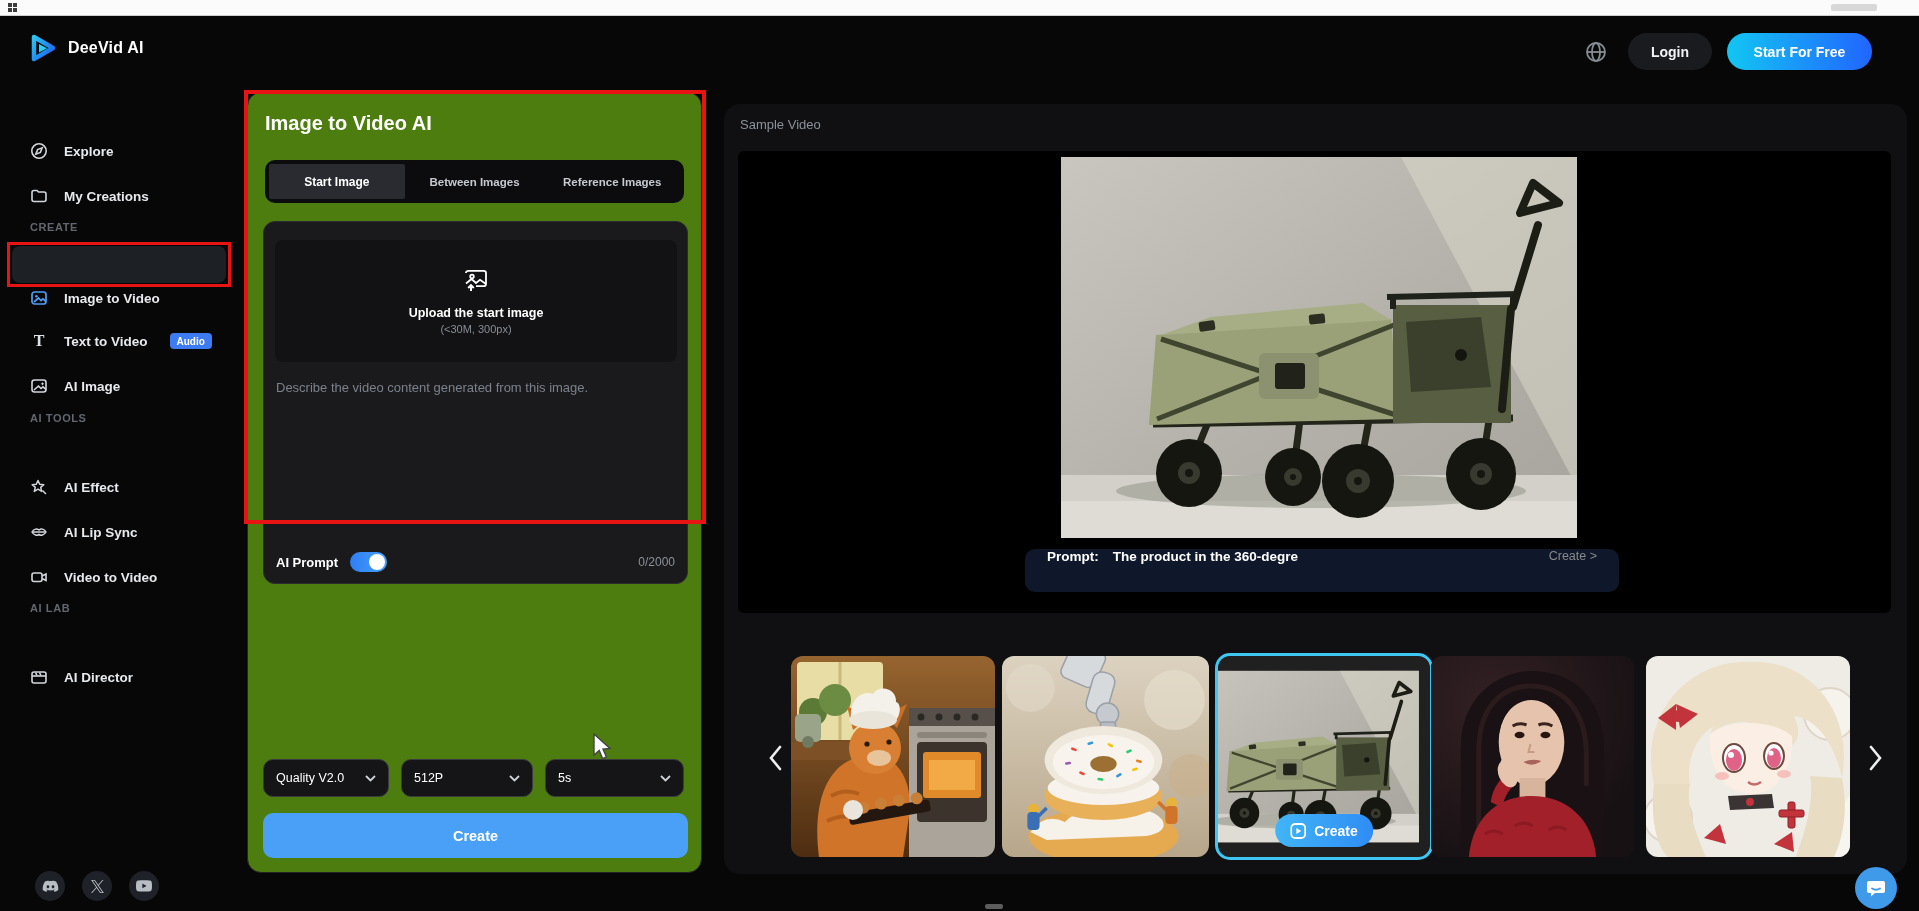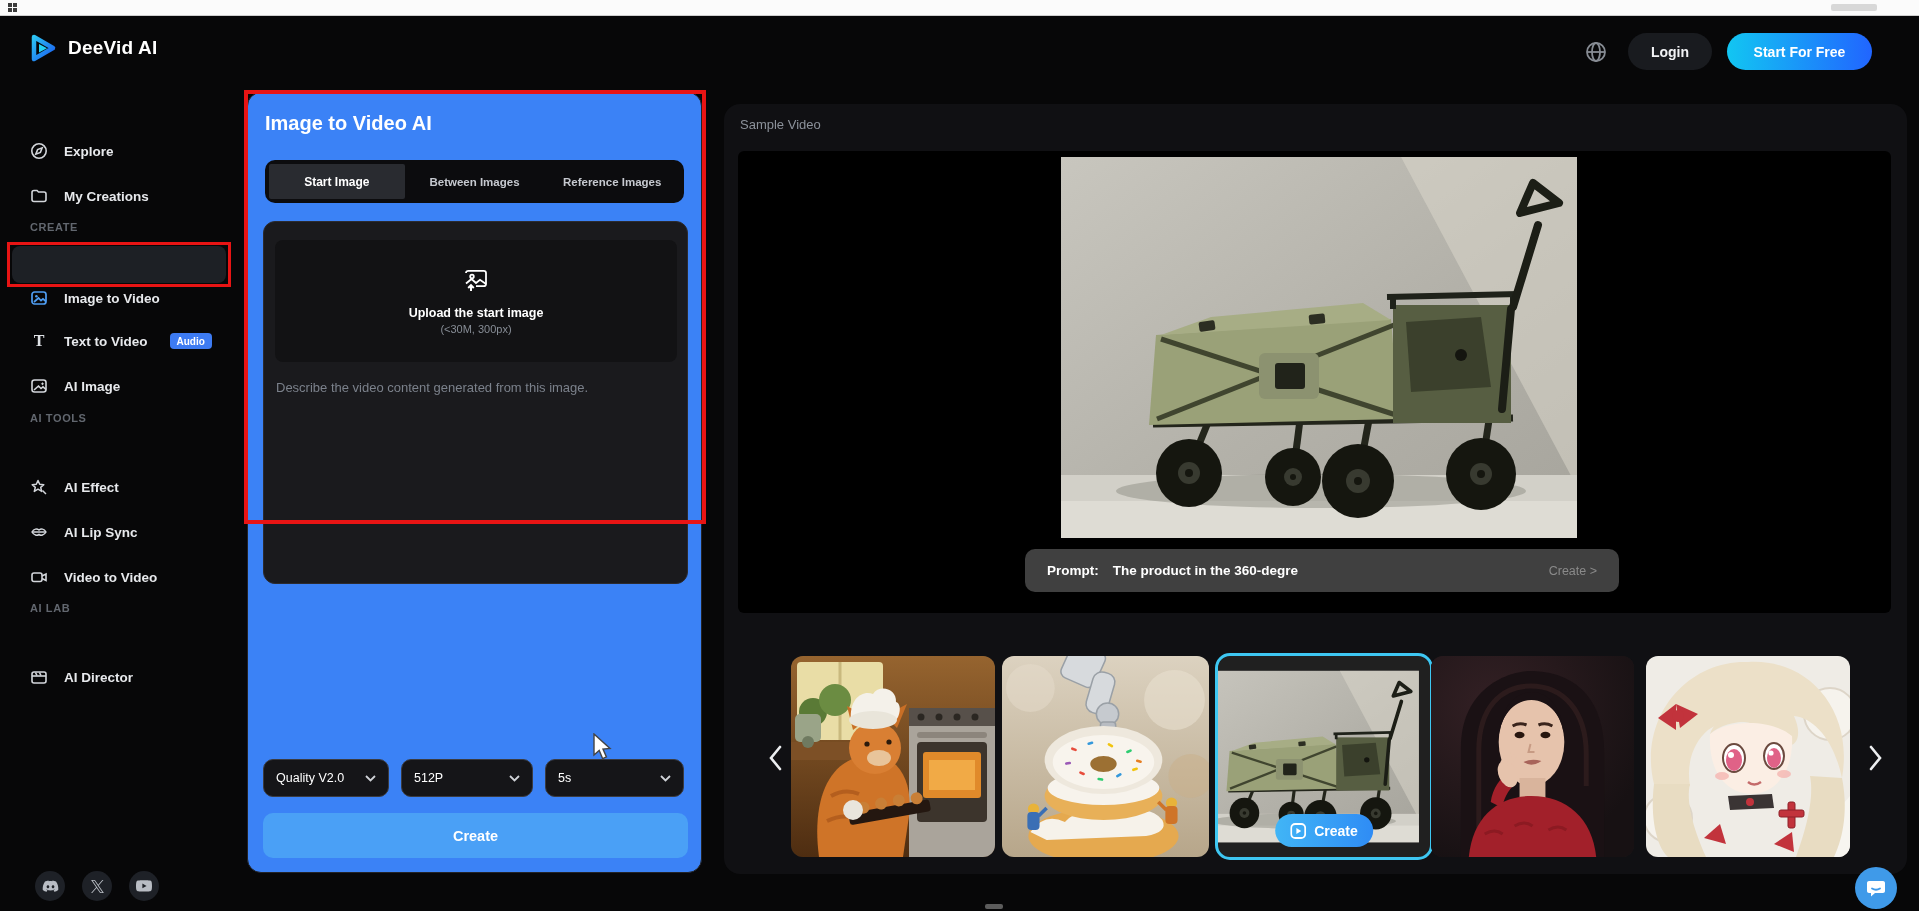--- a/index.html
+++ b/index.html
@@ -12,41 +12,41 @@
   .strip-grid { position:absolute; left:8px; top:3px; width:9px; height:9px;
     background:
       linear-gradient(#3c3c3c,#3c3c3c) 0 0/4px 4px no-repeat,
       linear-gradient(#3c3c3c,#3c3c3c) 5px 0/4px 4px no-repeat,
       linear-gradient(#3c3c3c,#3c3c3c) 0 5px/4px 4px no-repeat,
       linear-gradient(#3c3c3c,#3c3c3c) 5px 5px/4px 4px no-repeat; }
   .strip-right { position:absolute; right:42px; top:4px; width:46px; height:7px; background:#d8d8d8; border-radius:2px; }
 
   
   .logo { position:absolute; left:28px; top:33px; display:flex; align-items:center; gap:10px; cursor:pointer; }
-  .brand { color:#fff; font-size:19px; font-weight:800; letter-spacing:.2px; }
+  .brand { color:#fff; font-size:16px; font-weight:800; letter-spacing:.2px; }
   .globe { position:absolute; left:1584px; top:40px; width:24px; height:24px; color:#878c94; cursor:pointer; }
   .btn-login { position:absolute; left:1628px; top:33px; width:84px; height:37px; border-radius:19px;
     background:#191b1f; color:#f2f3f5; font-size:14px; font-weight:700;
     display:flex; align-items:center; justify-content:center; cursor:pointer; }
   .btn-sff { position:absolute; left:1727px; top:33px; width:145px; height:37px; border-radius:19px;
     background:linear-gradient(90deg,#12c6f2,#2165ff); color:#fff; font-size:14px; font-weight:700;
     display:flex; align-items:center; justify-content:center; cursor:pointer; }
 
   
   .nav-row { position:absolute; left:30px; height:30px; display:flex; align-items:center; gap:16px;
     color:#e7e9ec; font-size:13.5px; font-weight:700; cursor:pointer;margin-top:33px; }
   .nav-row svg { flex:0 0 auto; }
   .sec-label { position:absolute; left:30px; color:#62676f; font-size:11px; font-weight:700; letter-spacing:.6px; }
   .nav-active-bg { position:absolute; left:12px; top:246px; width:214px; height:37px; background:#1d2025; border-radius:8px; }
   .badge-audio { background:#3d7bf2; color:#fff; font-size:10px; font-weight:700; padding:2.5px 7px; border-radius:4px; margin-left:6px; }
   .social { position:absolute; top:871px; width:30px; height:30px; border-radius:50%; background:#1e2127;
     display:flex; align-items:center; justify-content:center; color:#b9bdc4; cursor:pointer; }
 
   
-  .composer { position:absolute; left:247px; top:92px; width:455px; height:781px; background:#3b82f6;
+  .composer { position:absolute; left:247px; top:92px; width:455px; height:781px; background:#4d7c0f;
     border:1px solid #232327; border-radius:14px; }
   .composer-title { position:absolute; left:17px; top:19px; color:#fff; font-size:20px; font-weight:800; }
   .tabbar { position:absolute; left:17px; top:67px; width:419px; height:43px; background:#0c0c0e; border-radius:10px;
     display:flex; padding:4px; gap:2px; }
   .tab { flex:1; display:flex; align-items:center; justify-content:center; color:#c6c9cf; font-size:11.5px; font-weight:700;
     border-radius:2px; cursor:pointer; }
   .tab.active { background:#292b30; color:#fff; font-size:12px; }
   .upload-card { position:absolute; left:15px; top:128px; width:425px; height:363px; background:#1a1a1d;
     border:1px solid #2b2b30; border-radius:12px; }
   .upload-well { position:absolute; left:11px; top:18px; width:402px; height:122px; background:#121214; border-radius:8px;
@@ -67,22 +67,22 @@
     padding:0 12px; cursor:pointer; }
   .select svg { color:#cfd2d7; }
   .btn-create { position:absolute; left:15px; top:720px; width:425px; height:45px; border-radius:10px; background:#4aa0f6;
     color:#fff; font-size:14.5px; font-weight:700; display:flex; align-items:center; justify-content:center; cursor:pointer; }
 
   
   .preview { position:absolute; left:724px; top:104px; width:1183px; height:770px; background:#101013; border-radius:16px; }
   .preview-title { position:absolute; left:16px; top:13px; color:#8b919a; font-size:13px; }
   .video-box { position:absolute; left:14px; top:47px; width:1153px; height:462px; background:#000; border-radius:6px; overflow:hidden; cursor:pointer; }
   .video-art { position:absolute; left:323px; top:6px; width:516px; height:381px; }
-  .promptbar { position:absolute; left:287px; top:398px; width:594px; height:43px; background:#404040; border-radius:10px;
-    display:flex; align-items:center; padding:0 22px; }
+  .promptbar { position:absolute; left:287px; top:398px; width:594px; height:43px; background:#0f172a; border-radius:10px;
+    display:flex; padding:0 22px; }
   .promptbar .pl { color:#fff; font-size:13.5px; font-weight:700; margin-right:14px; }
   .promptbar .pt { color:#fff; font-size:13.5px; font-weight:700; }
   .promptbar .cl { margin-left:auto; color:#8a8a8a; font-size:12.5px; cursor:pointer; }
 
   .thumb { position:absolute; top:552px; height:201px; border-radius:12px; overflow:hidden; cursor:pointer; background:#202020; }
   .thumb svg.art { position:absolute; inset:0; width:100%; height:100%; }
   .thumb.selected { outline:3px solid #3ec7f2; outline-offset:0; }
   .pill-create { position:absolute; left:50%; transform:translateX(-50%); bottom:10px; height:33px; padding:0 15px;
     border-radius:17px; background:linear-gradient(90deg,#41b5f6,#2f8cf5); display:flex; align-items:center; gap:8px;
     color:#fff; font-size:14px; font-weight:700; cursor:pointer; }
@@ -299,20 +299,27 @@
         <svg width="28" height="28" viewBox="0 0 28 28" fill="none" stroke="#fff" stroke-width="1.8">
           <path d="M4,6 C4,4.6 4.9,3.8 6.3,3.8 L21.7,3.8 C23.1,3.8 24,4.6 24,6 L24,17 C24,18.4 23.1,19.2 21.7,19.2 L14,19.2"></path>
           <circle cx="10" cy="9.5" r="1.8"></circle>
           <path d="M4,16.5 L9.5,12 L14,16 L18,12.8 L24,17"></path>
           <path d="M9,24 L9,18.5 M6.2,21 L9,18.2 L11.8,21" stroke-width="2"></path>
         </svg>
         <div class="upload-title">Upload the start image</div>
         <div class="upload-sub">(&lt;30M, 300px)</div>
       </div>
       <textarea class="prompt-ta" placeholder="Describe the video content generated from this image." style=""></textarea>
+      <div class="aiprompt-row">
+        <span class="aiprompt-label">AI Prompt</span>
+        <div class="toggle">
+            <div class="knob"></div>
+          </div>
+        <span class="counter">0/2000</span>
+      </div>
     </div>
 
     <div class="selects">
       <div class="select" style="width:126px">
         <span>Quality V2.0</span>
         <svg width="11" height="7" viewBox="0 0 11 7" fill="none" stroke="currentColor" stroke-width="1.8">
             <path d="M1,1 L5.5,5.5 L10,1"></path>
           </svg>
       </div>
       <div class="select" style="width:132px">

